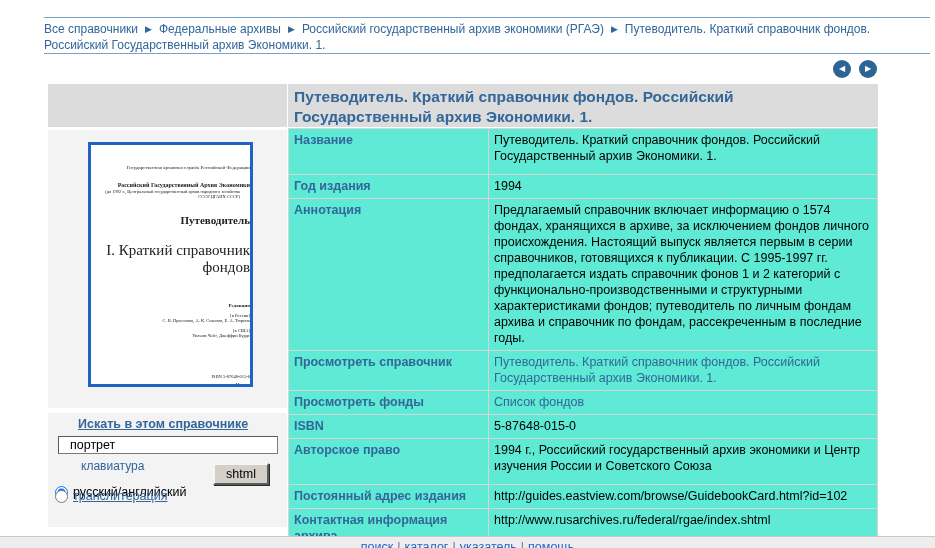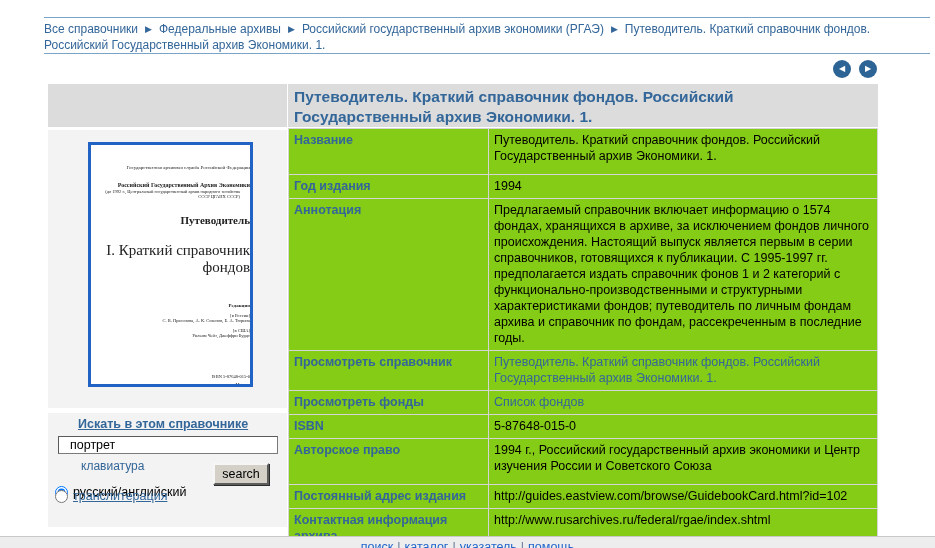--- a/index.html
+++ b/index.html
@@ -85,21 +85,21 @@
   .main-title {
     position: absolute; left: 288px; top: 84px; width: 590px; height: 43px;
     background: #dcdcdc; color: #336699; font-weight: bold; font-size: 15.5px;
     line-height: 20px; padding: 3px 110px 0 6px;
   }
   .info-table {
     position: absolute; left: 288px; top: 128px; width: 590px;
     border-collapse: collapse;
   }
   .info-table td {
-    border: 1px solid #d5d5d5; background: #84cc16; vertical-align: top;
+    border: 1px solid #d5d5d5; background: #5eead4; vertical-align: top;
     padding: 3px 5px 4px 5px; font-size: 12.5px; line-height: 16px;
   }
   td.cell-label { width: 200px; color: #336699; font-weight: bold; }
   td.cell-value { color: #000000; }
   td.cell-value.tall { height: 46px; }
   td.cell-value.anno { height: 145px; }
   .value-link { color: #336699; text-decoration: none; cursor: pointer; }
 
   
   .footer-bar {
@@ -144,21 +144,21 @@
     <div class="bc-city">Москва</div>
     <div class="bc-pub">Издательство «Благовест»</div>
     <div class="bc-copy">© 1994 г., Российский государственный архив экономики и Центр изучения России и Советского Союза</div>
   </div>
 </div>
 
 <div class="search-panel">
   <div class="search-heading">Искать в этом справочнике</div>
   <input type="text" class="search-input" value="портрет" style="">
   <a class="keyboard-link">клавиатура</a>
-  <button class="search-button">search</button>
+  <button class="search-button">shtml</button>
   <div class="radio-row radio-row-1">
     <input type="radio" name="searchmode" checked="" style="">
     <span class="radio-label-plain">русский/английский</span>
   </div>
   <div class="radio-row radio-row-2">
     <input type="radio" name="searchmode" style="">
     <a class="radio-label-link">транслитерация</a>
   </div>
 </div>
 

